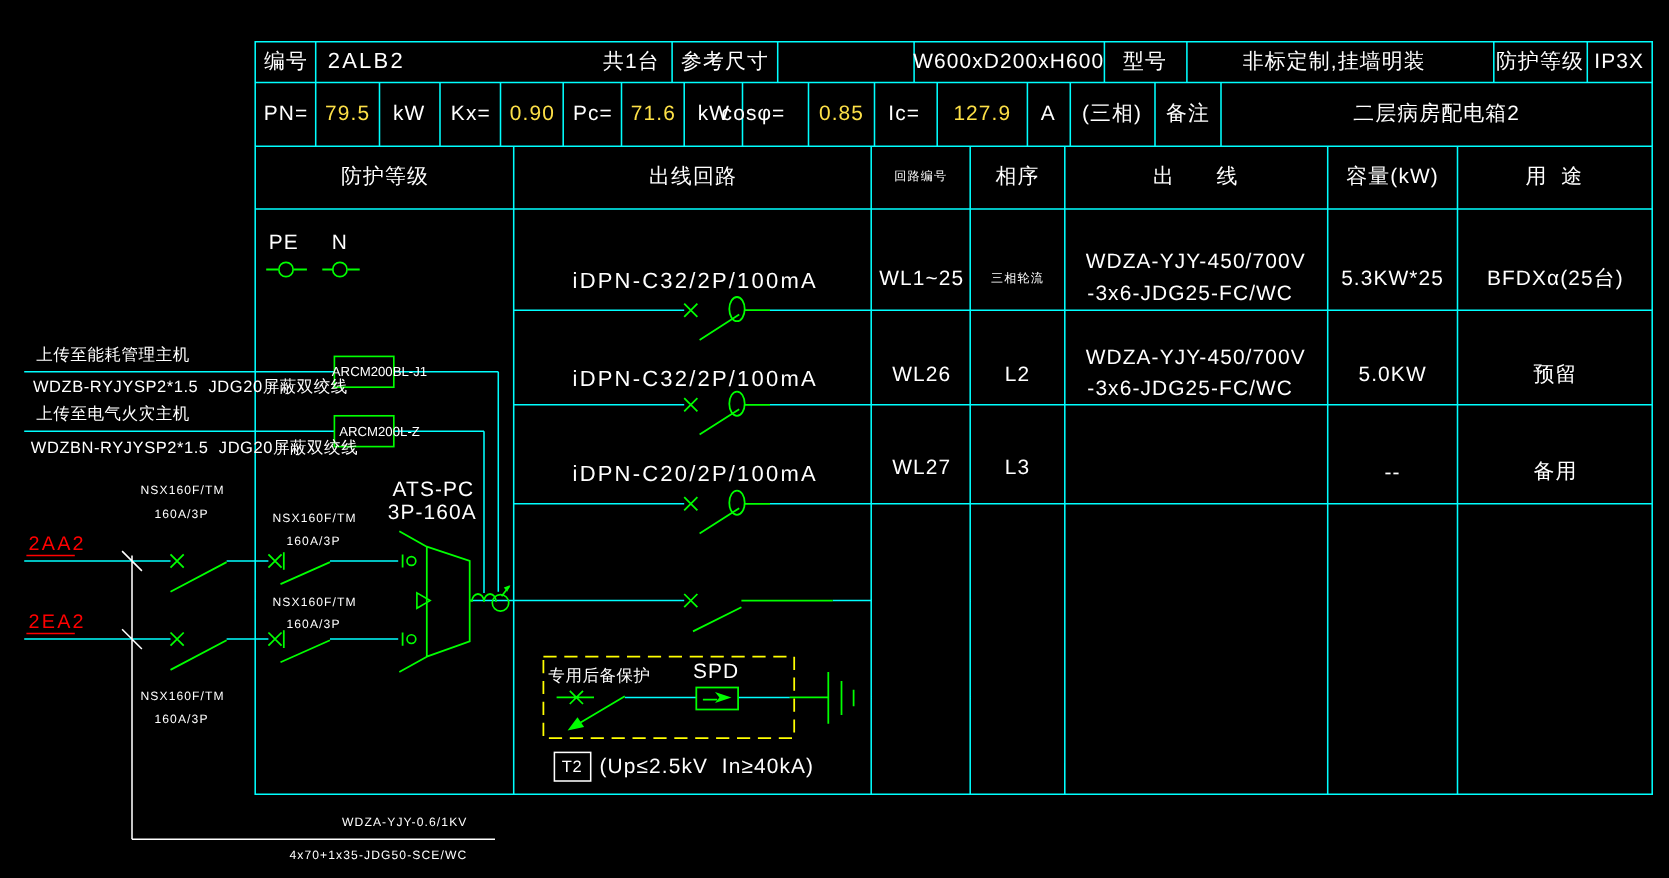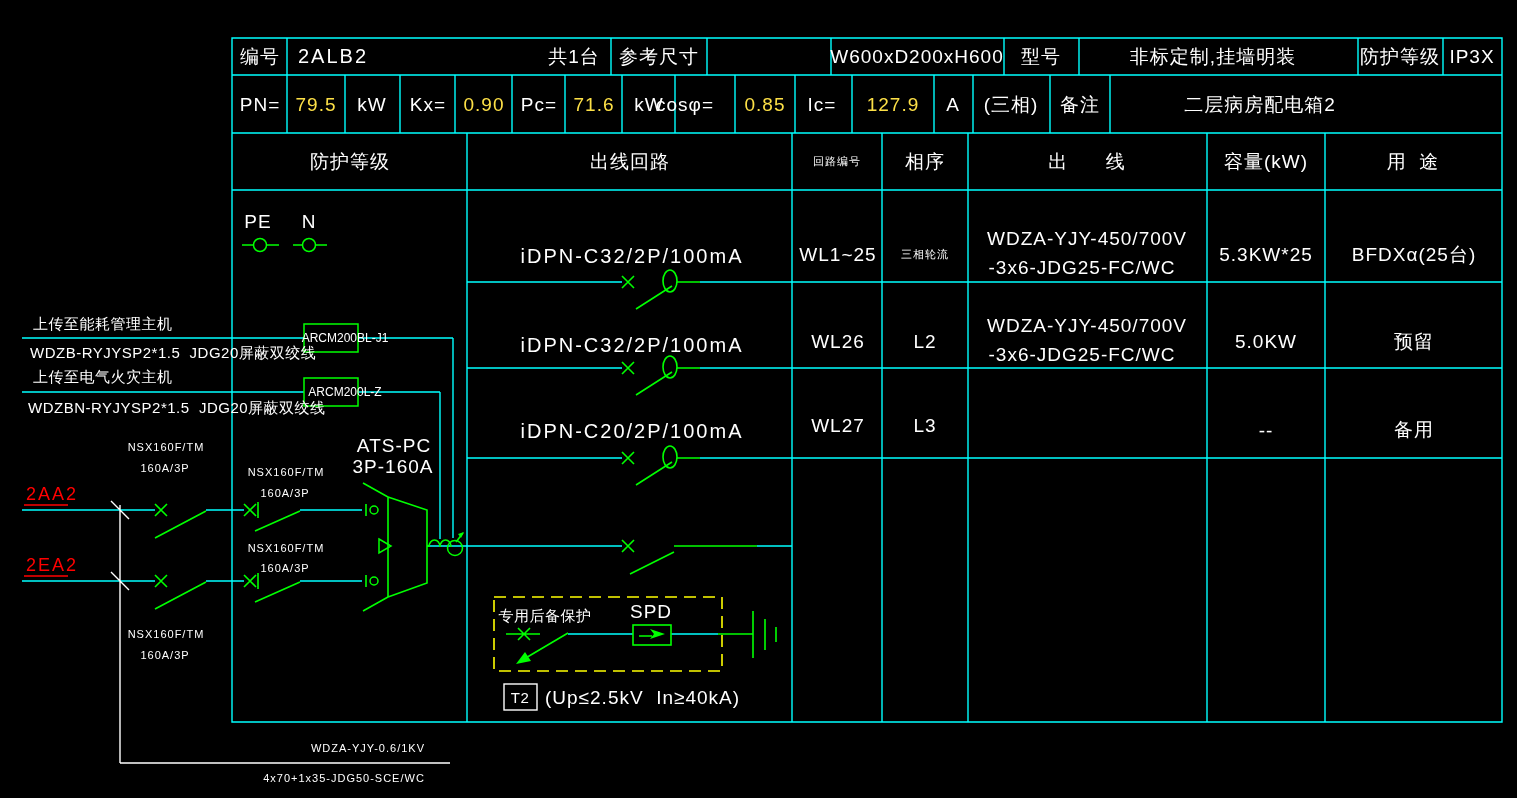--- a/index.html
+++ b/index.html
@@ -102,21 +102,21 @@
   <div class="lbl" style="left:539px;top:104px">Pc=</div>
   <div class="lbl magenta" style="left:594px;top:104px">71.6</div>
   <div class="lbl" style="left:649px;top:104px">kW</div>
   <div class="lbl" style="left:685px;top:104px">cosφ=</div>
   <div class="lbl magenta" style="left:765px;top:104px">0.85</div>
   <div class="lbl" style="left:822px;top:104px">Ic=</div>
   <div class="lbl magenta" style="left:893px;top:104px">127.9</div>
   <div class="lbl" style="left:953px;top:104px">A</div>
   <div class="lbl" style="left:1011px;top:104px">(三相)</div>
   <div class="lbl" style="left:1080px;top:104px">备注</div>
-  <div class="lbl" style="left:1260px;top:104px">二层病房配电箱2</div>
+  <div class="lbl" style="left:1306px;top:104px">二层病房配电箱2</div>
 
   <div class="lbl" style="left:350px;top:161px">防护等级</div>
   <div class="lbl" style="left:630px;top:161px">出线回路</div>
   <div class="lbl f17" style="left:837px;top:161px">回路编号</div>
   <div class="lbl" style="left:925px;top:161px">相序</div>
   <div class="lbl" style="left:1087px;top:161px">出      线</div>
   <div class="lbl" style="left:1266px;top:161px">容量(kW)</div>
   <div class="lbl" style="left:1413px;top:161px">用  途</div>
 
   <div class="lbl f20" style="left:632px;top:256px">iDPN-C32/2P/100mA</div>

